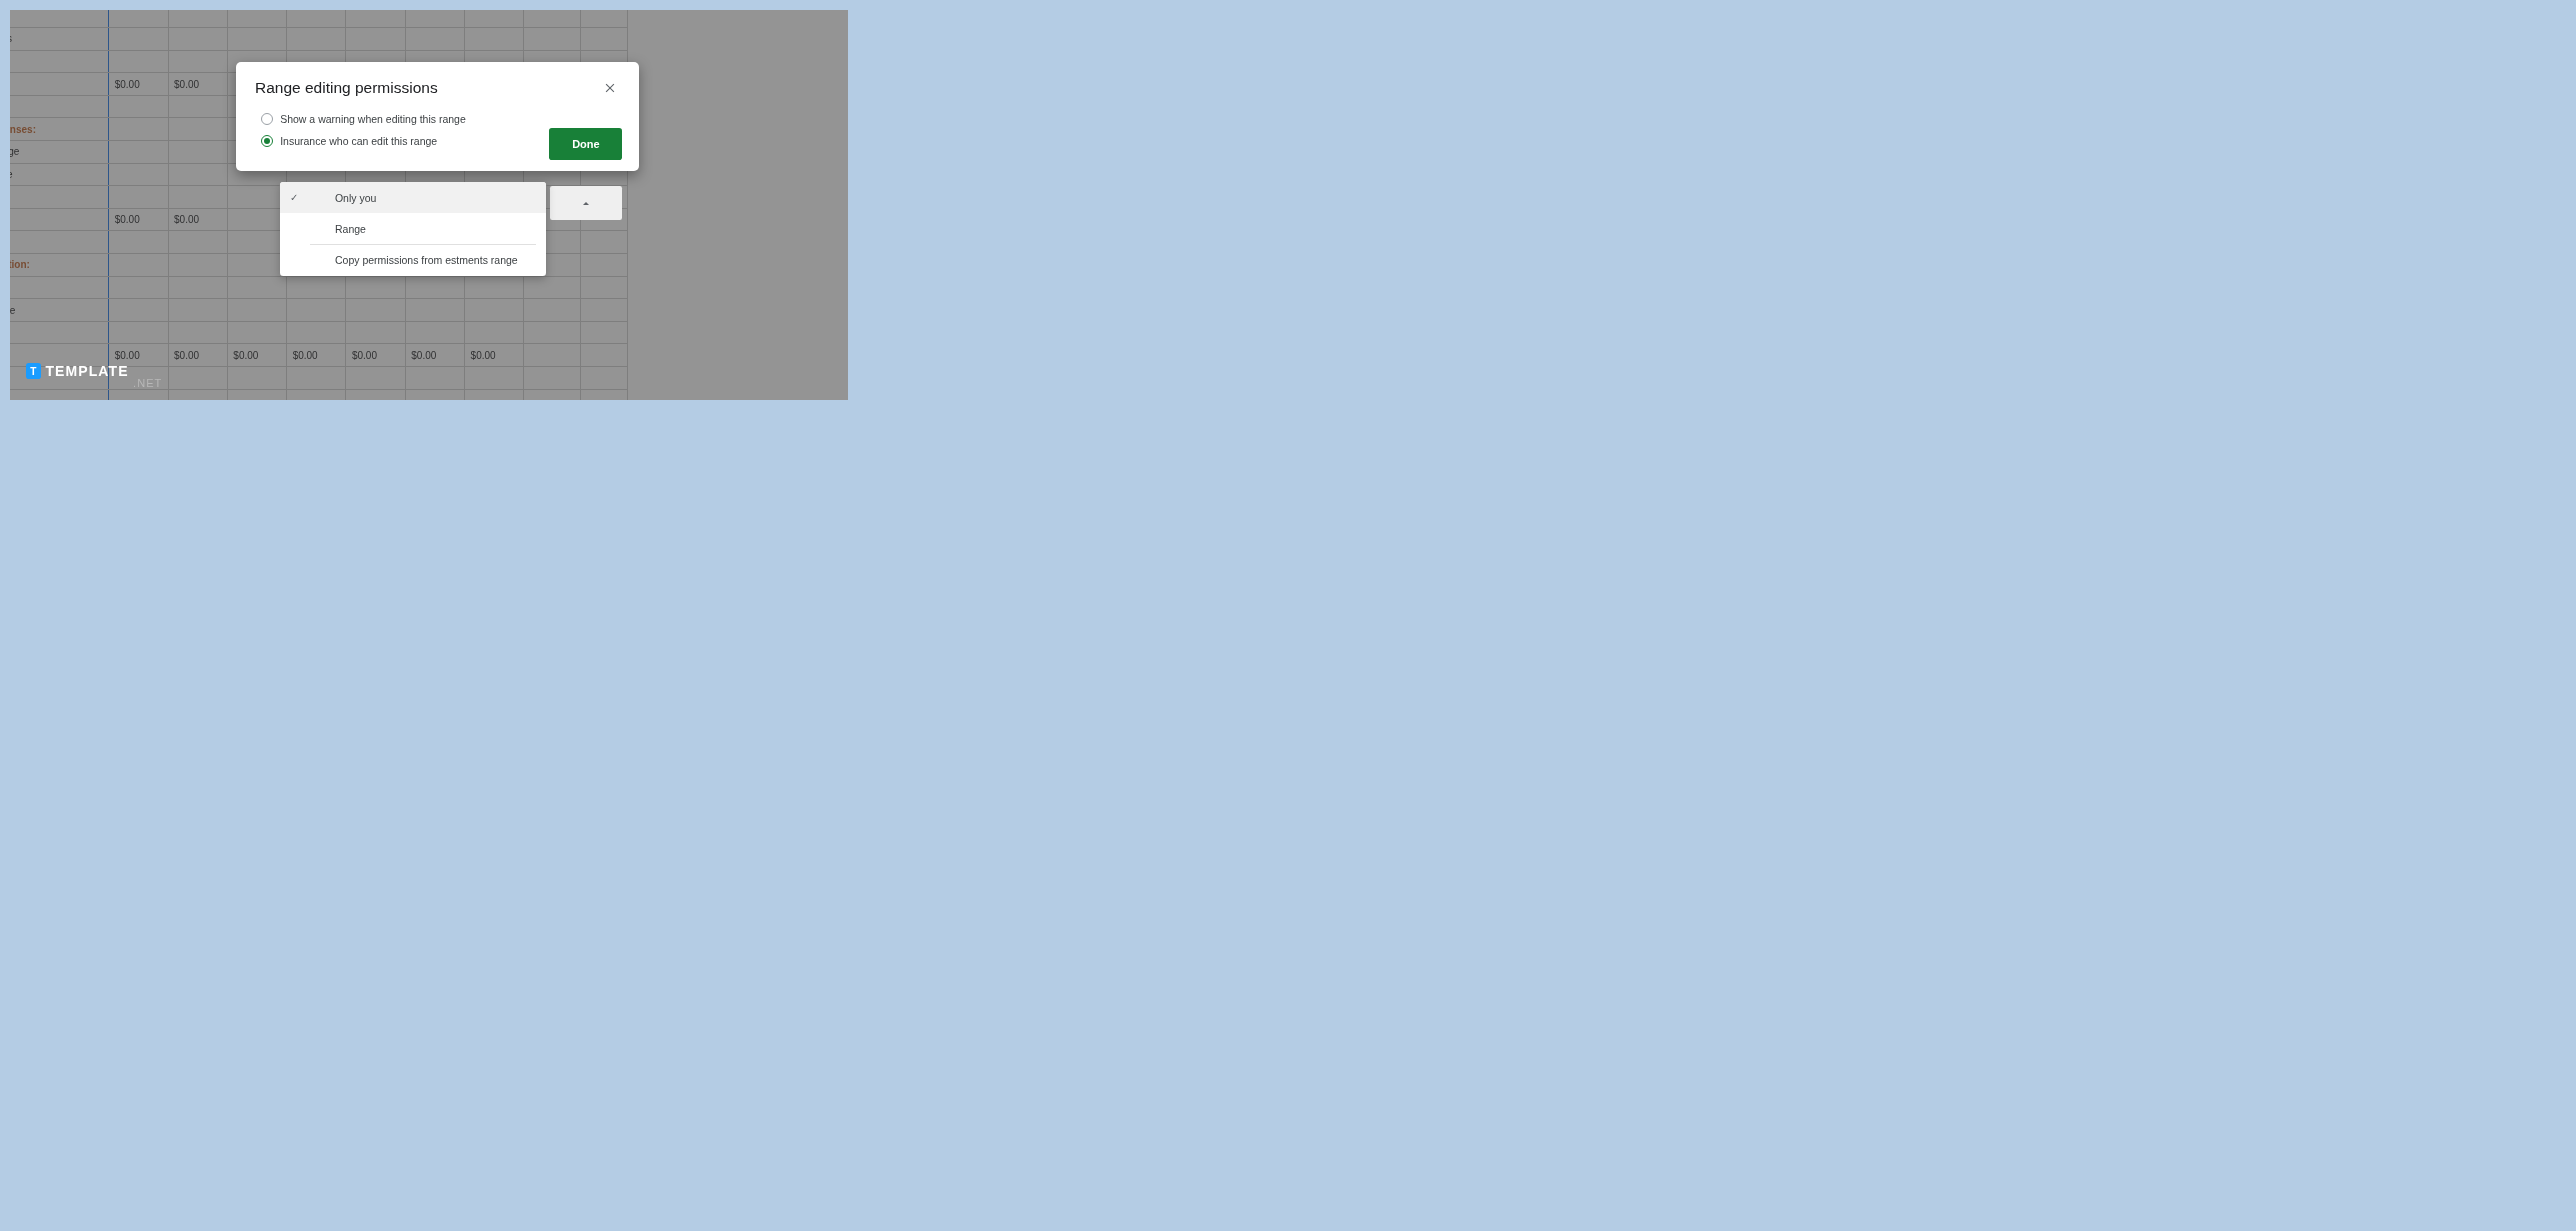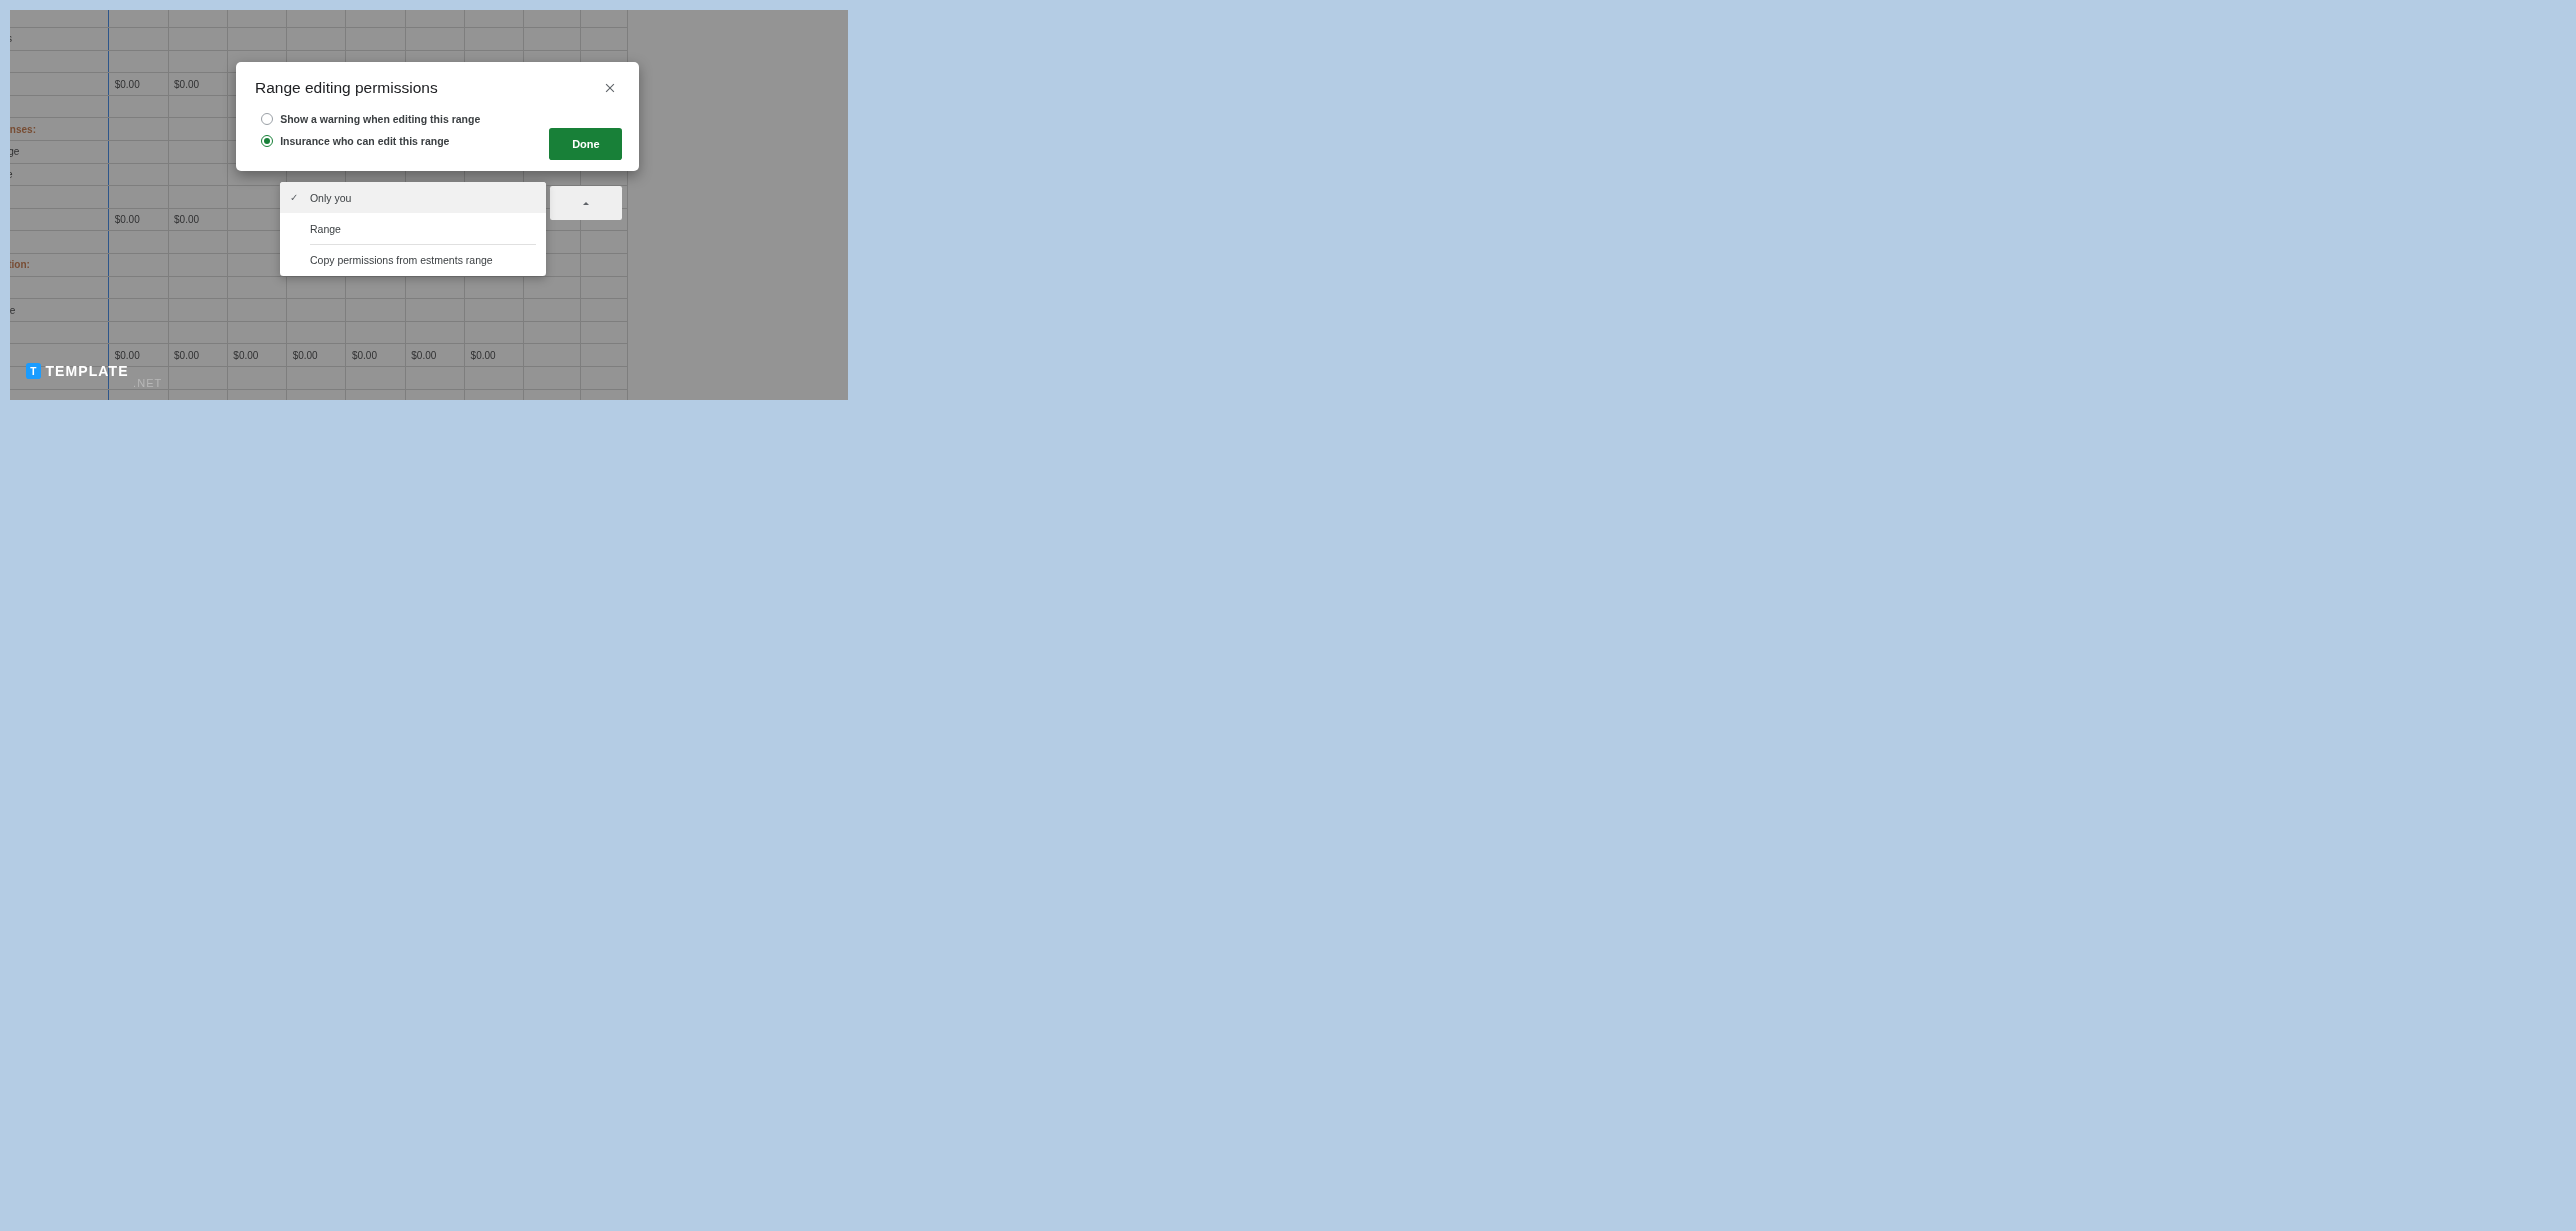--- a/index.html
+++ b/index.html
@@ -87,21 +87,20 @@
     display:flex; align-items:center; justify-content:center;
     color:#5f6368; cursor:pointer; font-size:11px;
     border-radius:50%;
   }
   .radio-row {
     display:flex; align-items:center;
     gap: 7.7px;
     margin: 0 0 10px 5.5px;
     font-size: 10.5px;
     color:#3c4043;
-    font-weight:bold;
   }
   .radio {
     width: 12px; height: 12px; border-radius:50%;
     border: 1.1px solid #9aa0a6;
     display:inline-flex; align-items:center; justify-content:center;
     flex-shrink:0;
   }
   .radio.selected {
     border-color: #188038;
   }
@@ -146,21 +145,21 @@
     cursor:pointer;
   }
   .dd-item.selected {
     background:#f1f1f1;
   }
   .dd-check {
     width: 16.6px;
     color:#5f6368;
     font-size:10px;
   }
-  .dd-label { padding-left: 3.3px; }
+  .dd-label { padding-left: 3.3px; margin-left: 25px; }
   .dd-item.noicon .dd-label { padding-left: 20px; }
   .dd-divider {
     height:0.6px; background:#e0e0e0;
     margin: 0 10px 0 30px;
   }
 
   .done-btn {
     position:absolute;
     bottom: 11px;
     right: 16.6px;

